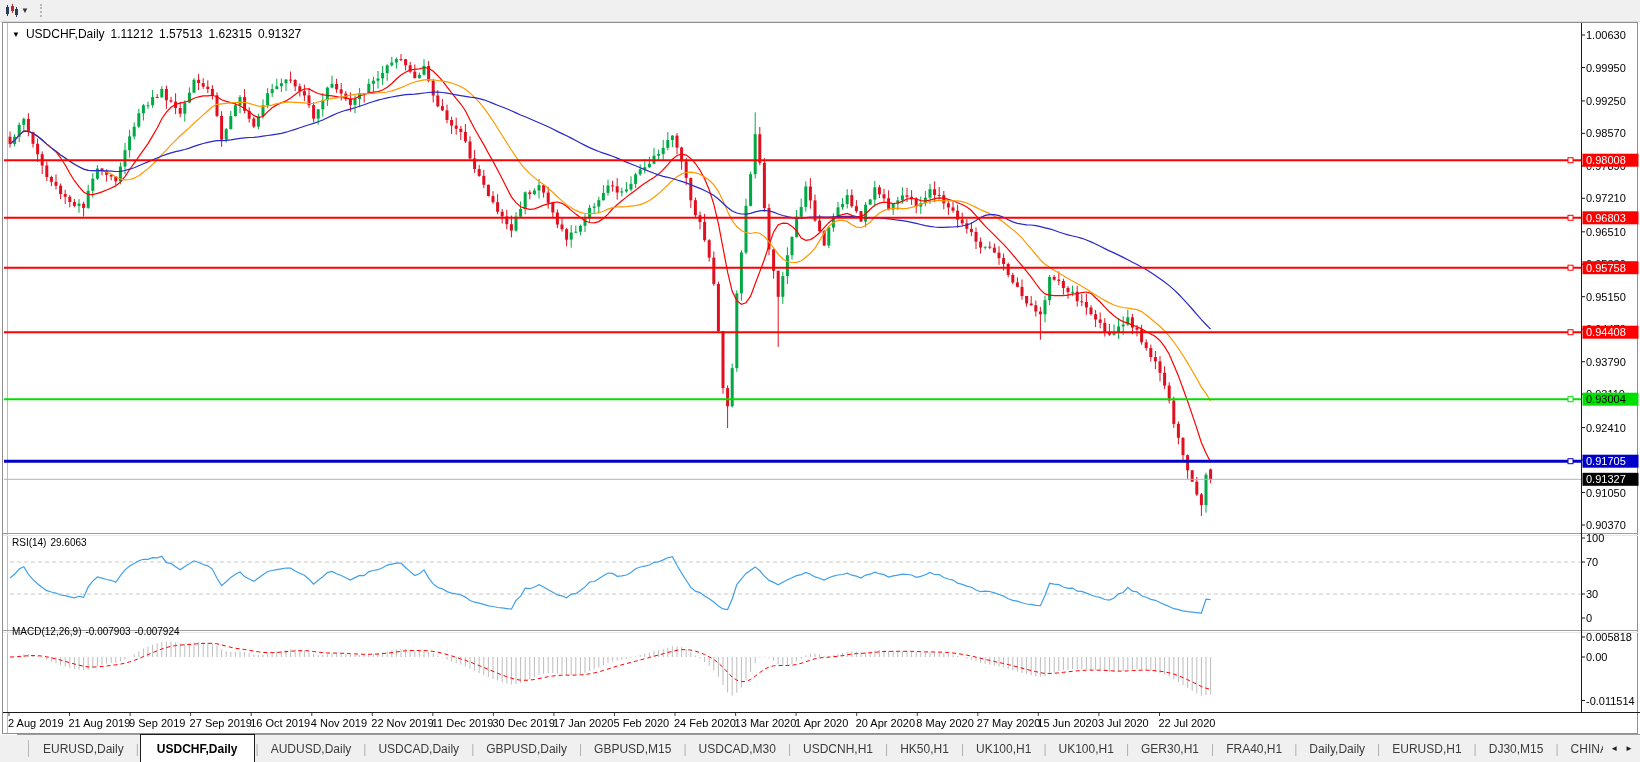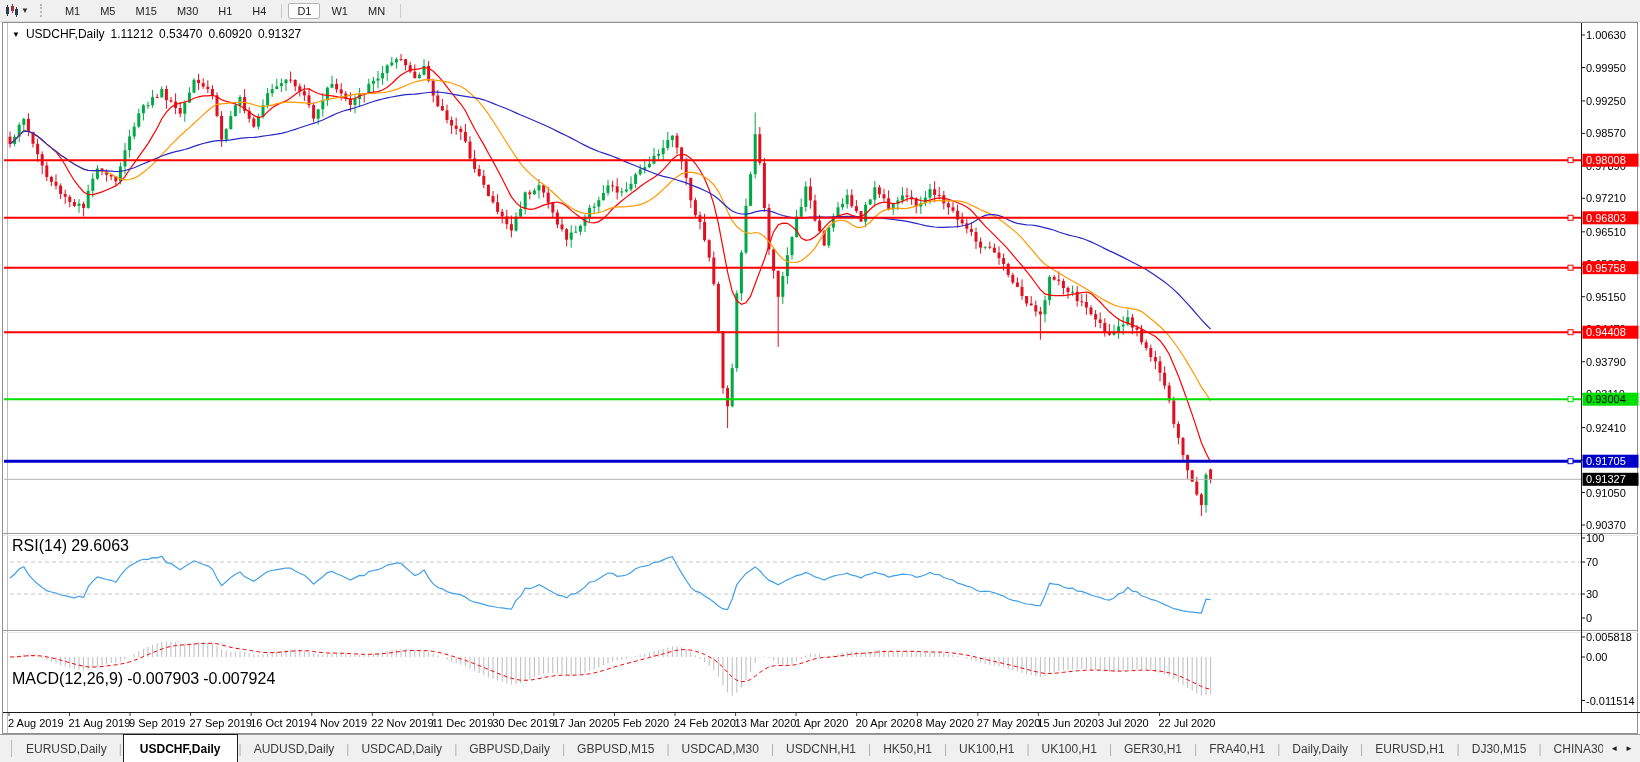--- a/index.html
+++ b/index.html
@@ -12,24 +12,24 @@
   .tb-caret{font-size:8px;color:#333;margin:0 5px 0 1px}
   .tb-grip{width:3px;height:13px;border-left:2px dotted #b7b7b7;margin:0 10px 0 6px}
   .tf-btn{padding:2px 9px;margin:0 1px;cursor:default;white-space:nowrap}
   .tf-btn.active{background:#fdfdfd;border:1px solid #b4b4b4;border-radius:2px;padding:1px 8px}
   .tb-sep{width:1px;height:14px;background:#cccccc;margin:0 5px}
   
   svg.chart{position:absolute;top:0;left:0;z-index:1}
   .chart-header{position:absolute;top:27px;left:12px;font-size:12px;color:#000;display:flex;
                 align-items:center;gap:6px;z-index:3;white-space:nowrap}
   .hdr-caret{font-size:8px;position:relative;top:0px;color:#000}
-  .pane-label{position:absolute;left:12px;font-size:16px;color:#000;z-index:3;white-space:nowrap}
+  .pane-label{position:absolute;left:12px;font-size:10px;color:#000;z-index:3;white-space:nowrap}
   .pane-label span{margin-right:4px}
   
-  .tabbar{position:absolute;left:0;right:0;bottom:0;height:27px;background:#f0f0f0;
+  .tabbar{position:absolute;left:17px;right:0;bottom:0;height:27px;background:#f0f0f0;
           border-top:1px solid #9b9b9b;display:flex;align-items:center;font-size:12px;color:#3c3c3c;z-index:5}
   .tab-lead{width:11px;height:17px;border-right:1px solid #b9b9b9;margin-right:2px}
   .tab{padding:4px 12px;white-space:nowrap;cursor:default}
   .tab.active{background:#ffffff;border:1px solid #1c1c1c;font-weight:bold;color:#000;
               padding:4px 16px;margin:0 1px;height:19px;display:flex;align-items:center}
   .tab-sep{color:#b0b0b0;padding:0;cursor:default}
   .tab-arrows{margin-left:auto;display:flex;gap:7px;padding:0 7px;font-size:8px;color:#1d1d1d}
 </style>
 </head>
 <body>
@@ -42,33 +42,20 @@
         <rect x="1" y="3" width="3" height="7" fill="#2a3e5c"></rect>
         <line x1="2.5" y1="1" x2="2.5" y2="12" stroke="#2a3e5c"></line>
         <rect x="6" y="2" width="3" height="5" fill="#b03030"></rect>
         <line x1="7.5" y1="0" x2="7.5" y2="9" stroke="#b03030"></line>
         <rect x="10" y="5" width="3" height="6" fill="#2a3e5c"></rect>
         <line x1="11.5" y1="3" x2="11.5" y2="13" stroke="#2a3e5c"></line>
       </svg>
     </div>
     <div class="tb-caret">▼</div>
     <div class="tb-grip"></div>
-    <div id="tf-buttons" style="display:flex;align-items:center">
-        <span class="tf-btn">M1</span>
-        <span class="tf-btn">M5</span>
-        <span class="tf-btn">M15</span>
-        <span class="tf-btn">M30</span>
-        <span class="tf-btn">H1</span>
-        <span class="tf-btn">H4</span>
-        <span class="tb-sep"></span>
-        <span class="tf-btn active">D1</span>
-        <span class="tf-btn">W1</span>
-        <span class="tf-btn">MN</span>
-        <span class="tb-sep"></span>
-      </div>
   </div>
 
   <svg id="chart-svg" class="chart" width="1640" height="762">
       <rect x="0" y="21" width="1640" height="714" fill="#ffffff"></rect>
       <rect x="2.5" y="22.5" width="1635" height="711" fill="none" stroke="#8f8f8f"></rect>
       <line x1="7.5" y1="23" x2="7.5" y2="733" stroke="#bdbdbd"></line>
       <g>
         <line x1="10" y1="131.5" x2="10" y2="147.6" stroke="#e01020" stroke-width="1"></line>
         <rect x="8.5" y="136.7" width="3" height="7.2" fill="#e01020"></rect>
         <line x1="14.6" y1="134.2" x2="14.6" y2="146.3" stroke="#00a846" stroke-width="1"></line>
@@ -1007,28 +994,28 @@
         <text x="1097.9" y="727">3 Jul 2020</text>
         <line x1="1159.5" y1="713" x2="1159.5" y2="716" stroke="#444444"></line>
         <text x="1158.5" y="727">22 Jul 2020</text>
       </g>
     </svg>
 
   <div class="chart-header">
     <span class="hdr-caret">▼</span>
     <span>USDCHF,Daily</span>
     <span>1.11212</span>
-    <span>0.53470</span>
-    <span>0.60920</span>
+    <span>1.57513</span>
+    <span>1.62315</span>
     <span>0.91327</span>
   </div>
   <div class="pane-label" style="top:537px">
     <span>RSI(14)</span><span>29.6063</span>
   </div>
-  <div class="pane-label" style="top:670px">
+  <div class="pane-label" style="top:626px">
     <span>MACD(12,26,9)</span><span>-0.007903</span><span>-0.007924</span>
   </div>
 
   <div class="tabbar">
     <div class="tab-lead"></div>
     <div id="tab-items" style="display:flex;align-items:center;overflow:hidden;flex:1;min-width:0">
         <span class="tab">EURUSD,Daily</span>
         <span class="tab-sep">|</span>
         <span class="tab active">USDCHF,Daily</span>
         <span class="tab-sep">|</span>

